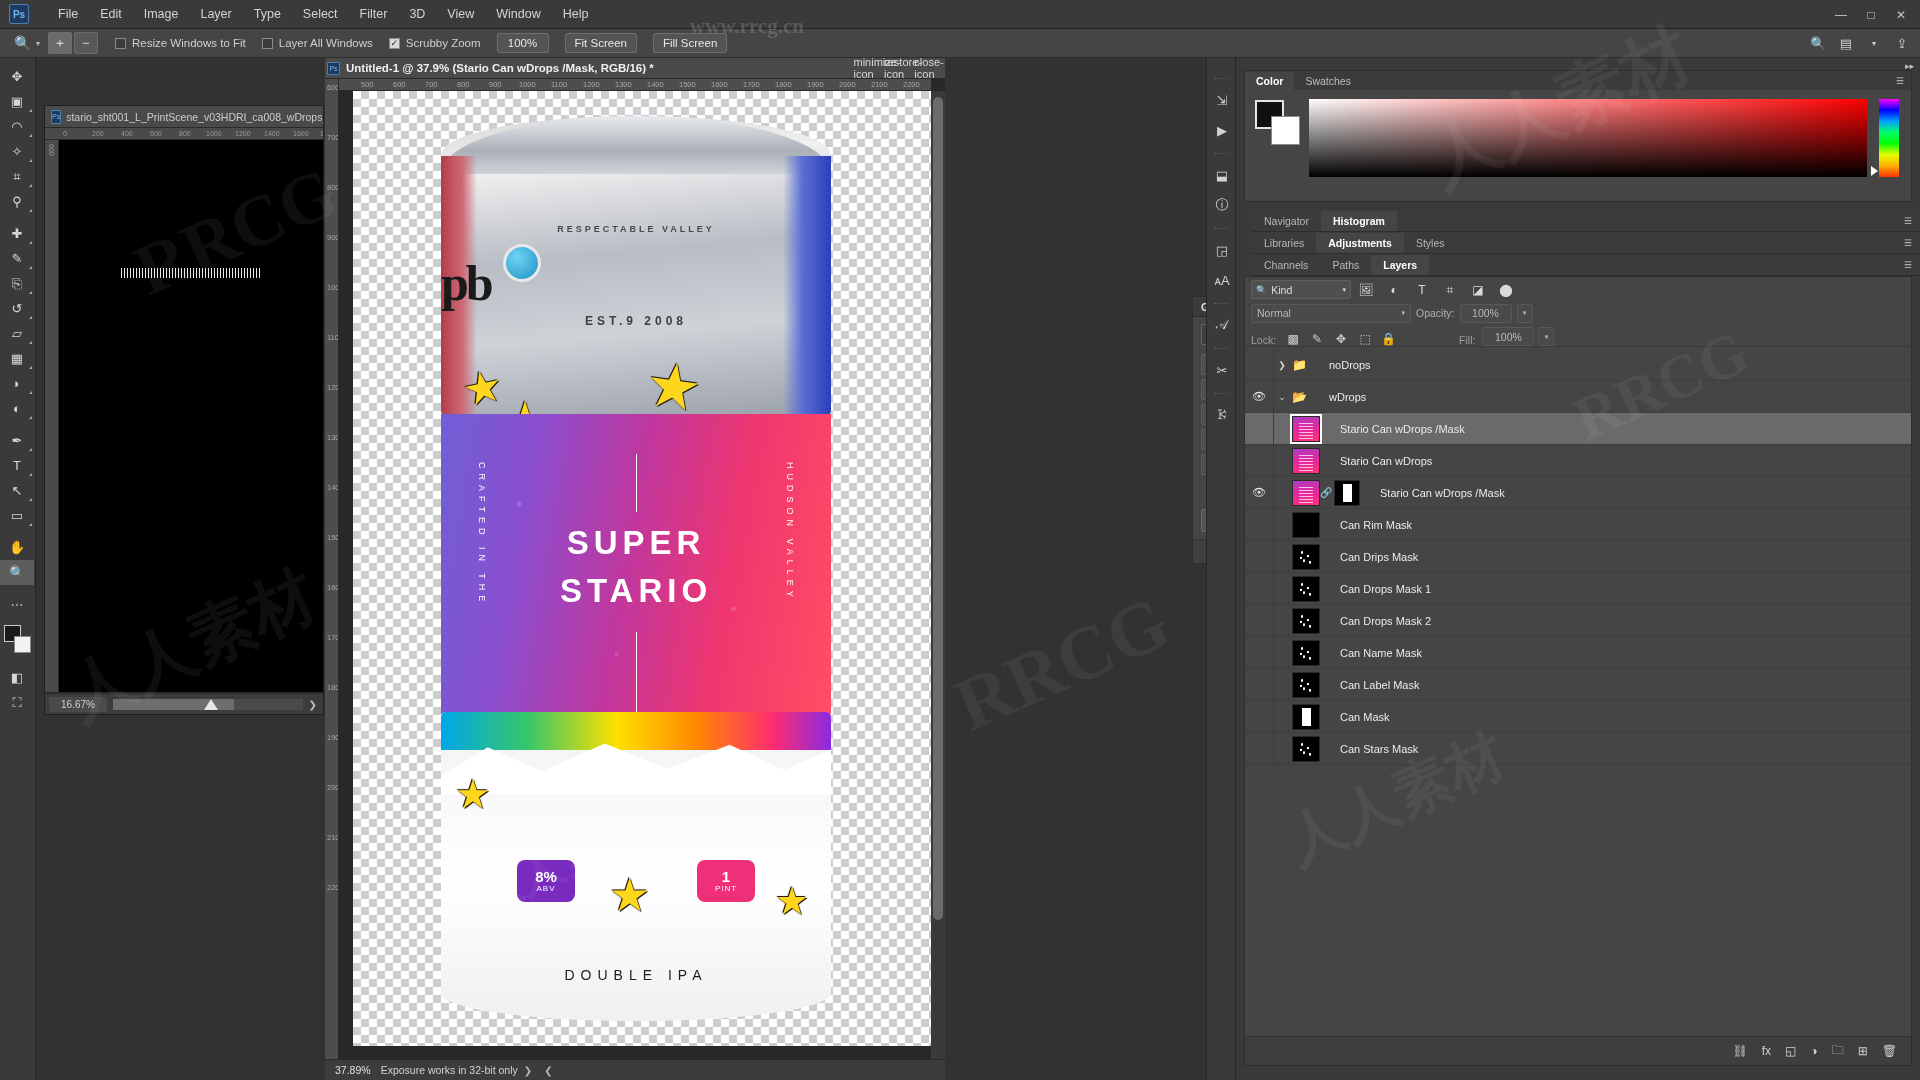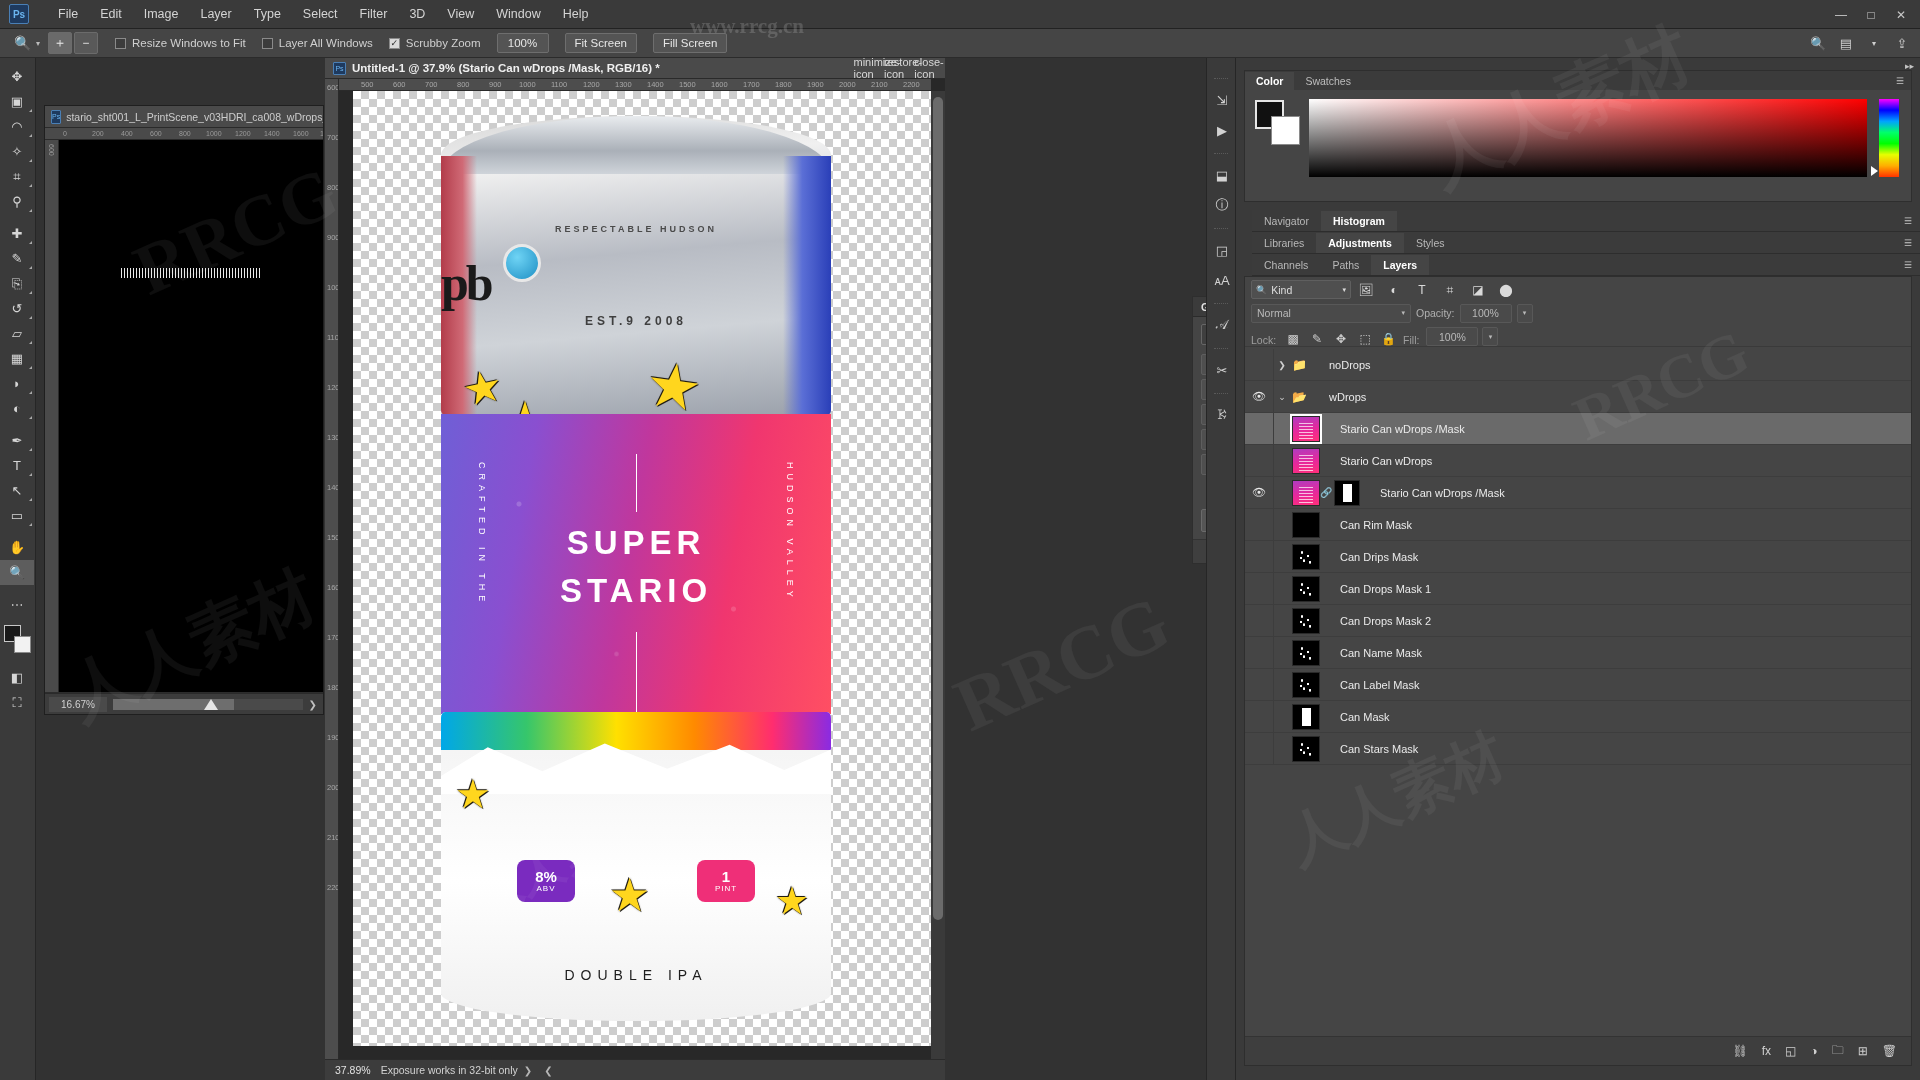--- a/index.html
+++ b/index.html
@@ -84,21 +84,21 @@
   .scroll-thumb { position:absolute; left:0; top:0; height:11px; width:64%; background:#6e6e6e; }
   .scroll-grip { position:absolute; left:48%; top:0; width:0;height:0;
     border-left:7px solid transparent; border-right:7px solid transparent;
     border-bottom:11px solid #e6e6e6; }
   .arrow-r { font-size:10px; color:#c0c0c0; margin-right:6px; }
 
   
   .docM { position:absolute; left:325px; top:58px; width:620px; height:1022px;
     background:#282828; }
   .docM-tab { height:21px; background:#4a4a4a; display:flex; align-items:center;
-    padding:0 8px; position:relative; border-bottom:1px solid #2a2a2a; }
+    padding:0 2px; position:relative; border-bottom:1px solid #2a2a2a; }
   .docM-tab .pslogo2 { width:13px;height:13px;background:#1e3a5f;border:1px solid #4a7fb5;
     color:#6bb5f0;font-size:7px;display:flex;align-items:center;justify-content:center;
     margin-right:6px;border-radius:1px; }
   .docM-tab .ttl { font-size:11.5px; color:#f0f0f0; font-weight:bold; }
   .docM-tabctrl { position:absolute; right:4px; display:flex; gap:2px; }
   .docM-tabctrl i { width:24px;height:17px;display:flex;align-items:center;
     justify-content:center;font-size:11px;color:#d8d8d8;font-style:normal; }
   .docM-ruler { position:absolute; left:14px; right:14px; top:21px; height:12px;
     background:#4d4d4d; overflow:hidden; border-bottom:1px solid #2a2a2a; }
   .docM-ruler i { position:absolute; top:1px; font-size:7.5px; color:#a8a8a8; font-style:normal; }
@@ -519,21 +519,21 @@
     </div>
 
     <div class="canvas-wrap">
       <div class="canvas">
 
         <div class="can">
 
           <div class="can-top">
             <div class="sideL"></div>
             <div class="sideR"></div>
-            <div class="brew-txt">RESPECTABLE HUDSON</div>
+            <div class="brew-txt">RESPECTABLE VALLEY</div>
             <div class="blue-dot"></div>
             <div class="pb-logo">pb</div>
             <div class="est-txt">EST.9        2008</div>
           </div>
 
           <div class="starS" style="left:22px; top:250px; transform:rotate(-12deg); font-size:44px;">★</div>
           <div class="starS" style="left:58px; top:278px; font-size:58px;">★</div>
           <div class="starS" style="left:205px; top:240px; transform:rotate(8deg); font-size:62px;">★</div>
 
           <div class="can-mid">
@@ -851,21 +851,21 @@
         <div class="opac-dd">▾</div>
       </div>
 
       <div class="lp-lock">
         <span class="lb">Lock:</span>
         <i>▩</i>
         <i>✎</i>
         <i>✥</i>
         <i>⬚</i>
         <i>🔒</i>
-        <span class="lb" style="">Fill:</span>
+        <span class="lb" style="margin-left:56px">Fill:</span>
         <div class="opac-val">100%</div>
         <div class="opac-dd">▾</div>
       </div>
 
       <div class="layerlist">
 
         <div class="lrow">
           <div class="lr-eyecol"></div>
           <div class="lr-arrow">❯</div>
           <div class="lr-folder">📁</div>

